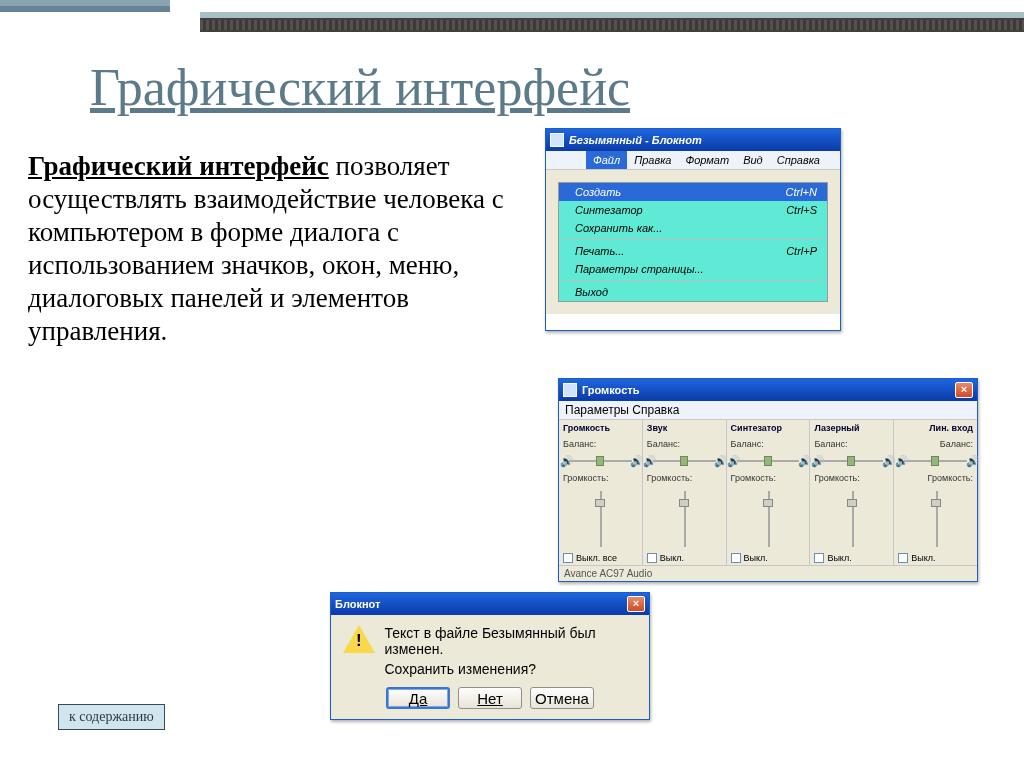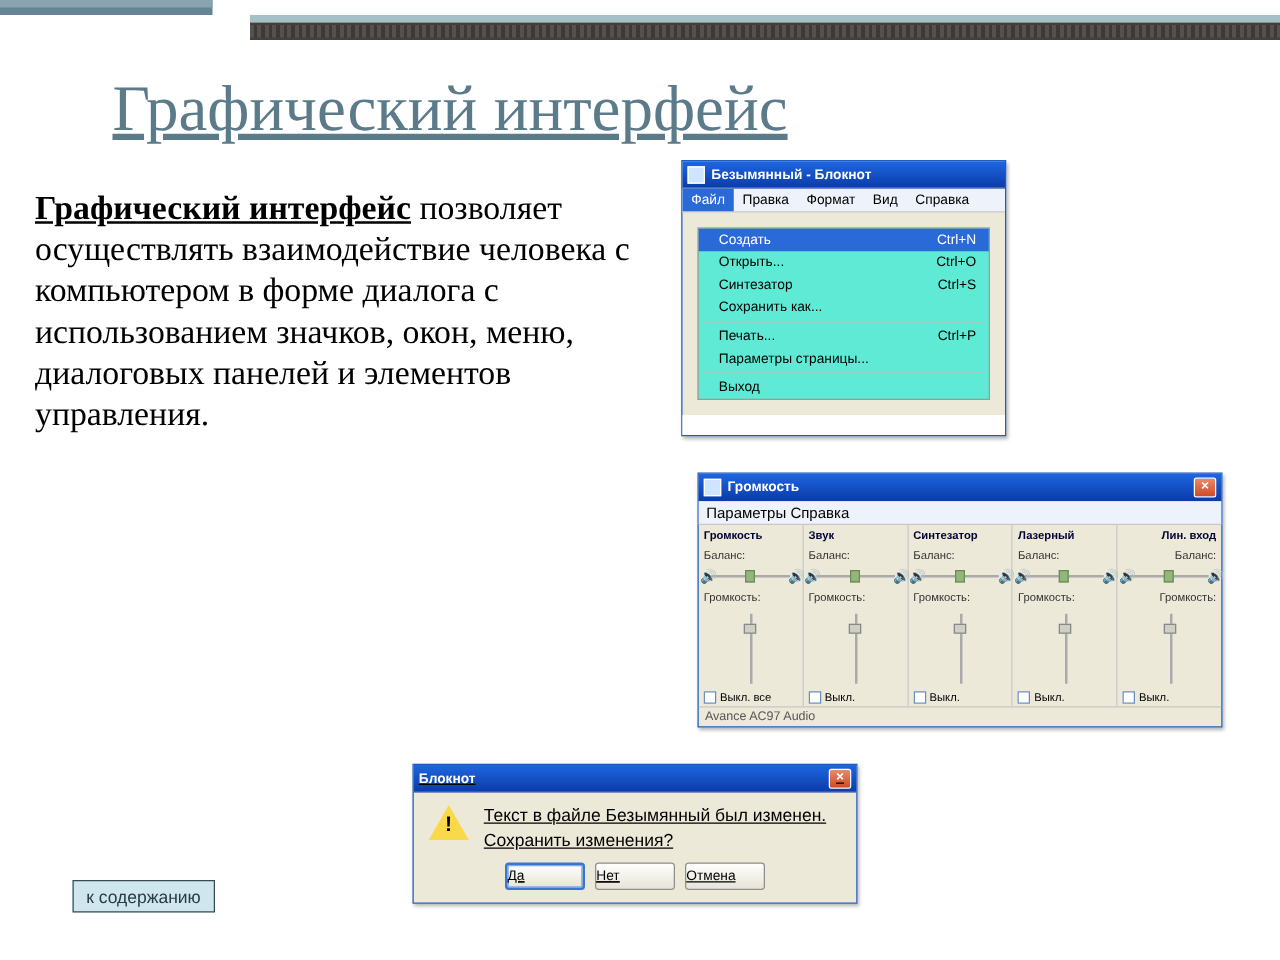--- a/index.html
+++ b/index.html
@@ -42,23 +42,23 @@
     border-bottom:1px solid #0b3caa;
   }
   .xp-title .tico { width:14px; height:14px; background:#cfe4ff; border:1px solid #fff; margin-right:5px;}
   .xp-close {
     margin-left:auto; width:18px; height:16px;
     background:linear-gradient(#e98a6a,#d04a25);
     border:1px solid #fff; border-radius:2px;
     color:#fff; font-size:11px; line-height:13px; text-align:center; font-weight:bold;
   }
   
-  .notepad { top:128px; left:545px; width:260px; }
+  .notepad { top:128px; left:545px; width:296px;font-style:italic; }
   .np-menu { background:#eef2fb; border-bottom:1px solid #c7c7c7;
-             display:flex; font-size:11px; }
+             display:flex; font-size:11px;padding-left:40px; }
   .np-menu span { padding:3px 7px; }
   .np-menu span.sel { background:#2a69d8; color:#fff; }
   .np-drop { background:#5eead4; border:1px solid #9a9a9a; margin:12px; font-size:11px;}
   .np-item { display:flex; justify-content:space-between; padding:3px 10px 3px 16px; }
   .np-item.sel { background:#2a69d8; color:#fff; }
   .np-sep { height:1px; background:#c0c0c0; margin:2px 4px; }
   .np-client { height:16px; background:#fff; }
   
   .mixer { top:378px; left:558px; width:420px; }
   .mx-menu { background:#eef2fb; font-size:12px; padding:2px 6px; border-bottom:1px solid #c7c7c7;}
@@ -72,42 +72,42 @@
   .mx-bal .knob { position:absolute; top:1px; left:44%; width:8px; height:10px; background:#93b67a; border:1px solid #6a8a57;}
   .mx-bal .spk { position:absolute; top:0; width:10px; height:12px; font-size:11px; color:#cbb35a; }
   .mx-bal .spk.l{left:-3px;} .mx-bal .spk.r{right:-3px;}
   .mx-vol { height:60px; position:relative; margin:2px 0 4px; }
   .mx-vol::before{content:"";position:absolute;left:50%;top:2px;bottom:2px;width:2px;background:#aaa;}
   .mx-vol .knob{position:absolute;left:calc(50% - 5px);top:10px;width:10px;height:8px;background:#d0cfc3;border:1px solid #888;}
   .mx-chk{ font-size:9px; display:flex; align-items:center; gap:3px; }
   .mx-chk .box{width:10px;height:10px;border:1px solid #6a8fbf;background:#fff;}
   .mx-status{font-size:10px;color:#555;border-top:1px solid #c7c7c7;padding:2px 5px;}
   
-  .savedlg { top:611px; left:330px; width:356px;text-decoration:underline; }
+  .savedlg { top:592px; left:330px; width:320px; }
   .sd-body { display:flex; padding:10px 12px 6px; gap:12px; font-size:14px; align-items:flex-start;}
   .sd-icon { width:32px; height:30px; position:relative; }
   .sd-tri {
     width:0;height:0;border-left:16px solid transparent;border-right:16px solid transparent;
     border-bottom:28px solid #f9d94a; position:absolute; top:0; left:0;
   }
   .sd-tri::after{content:"!";position:absolute;left:-3px;top:6px;font-size:17px;font-weight:bold;color:#000;}
   .sd-btns { display:flex; gap:8px; justify-content:center; padding:4px 0 10px;}
   .xp-btn {
-    min-width:64px; height:22px; font-size:11px;
+    min-width:64px; height:22px; font-size:15px;
     background:linear-gradient(#fefefe,#e7e4d6);
     border:1px solid #8f8f8f; border-radius:3px;
-    display:flex;align-items:center;justify-content:flex-start;
+    display:flex;align-items:center;justify-content:center;
   }
   .xp-btn.def{border:2px solid #3a76d0; box-shadow:0 0 0 1px #7da9e8 inset;}
   .xp-btn u{text-decoration:underline;}
   
   .nav-btn{
     position:absolute; left:58px; top:704px;
     background:#cfe6ee; border:1px solid #3a4a55;
-    font-family:Liberation Sans, sans-serif; font-size:14px; color:#2a3942;
+    font-family:Liberation Serif, serif; font-size:14px; color:#2a3942;
     padding:4px 10px;
   }
 </style>
 </head>
 <body>
 
 <div class="top-deco">
   <div class="bar1"></div>
     <div class="bar2"></div>
   <div class="bar3"></div>
@@ -132,24 +132,20 @@
     <span>Формат</span>
     <span>Вид</span>
     <span>Справка</span>
   </div>
   <div class="np-drop">
     <div class="np-item sel">
       <span>Создать</span>
       <span>Ctrl+N</span>
     </div>
     <div class="np-item">
-      <span>Открыть...</span>
-      <span>Ctrl+O</span>
-    </div>
-    <div class="np-item">
       <span>Синтезатор</span>
       <span>Ctrl+S</span>
     </div>
     <div class="np-item">
       <span>Сохранить как...</span>
       <span></span>
     </div>
     <div class="np-sep"></div>
     <div class="np-item">
       <span>Печать...</span>

